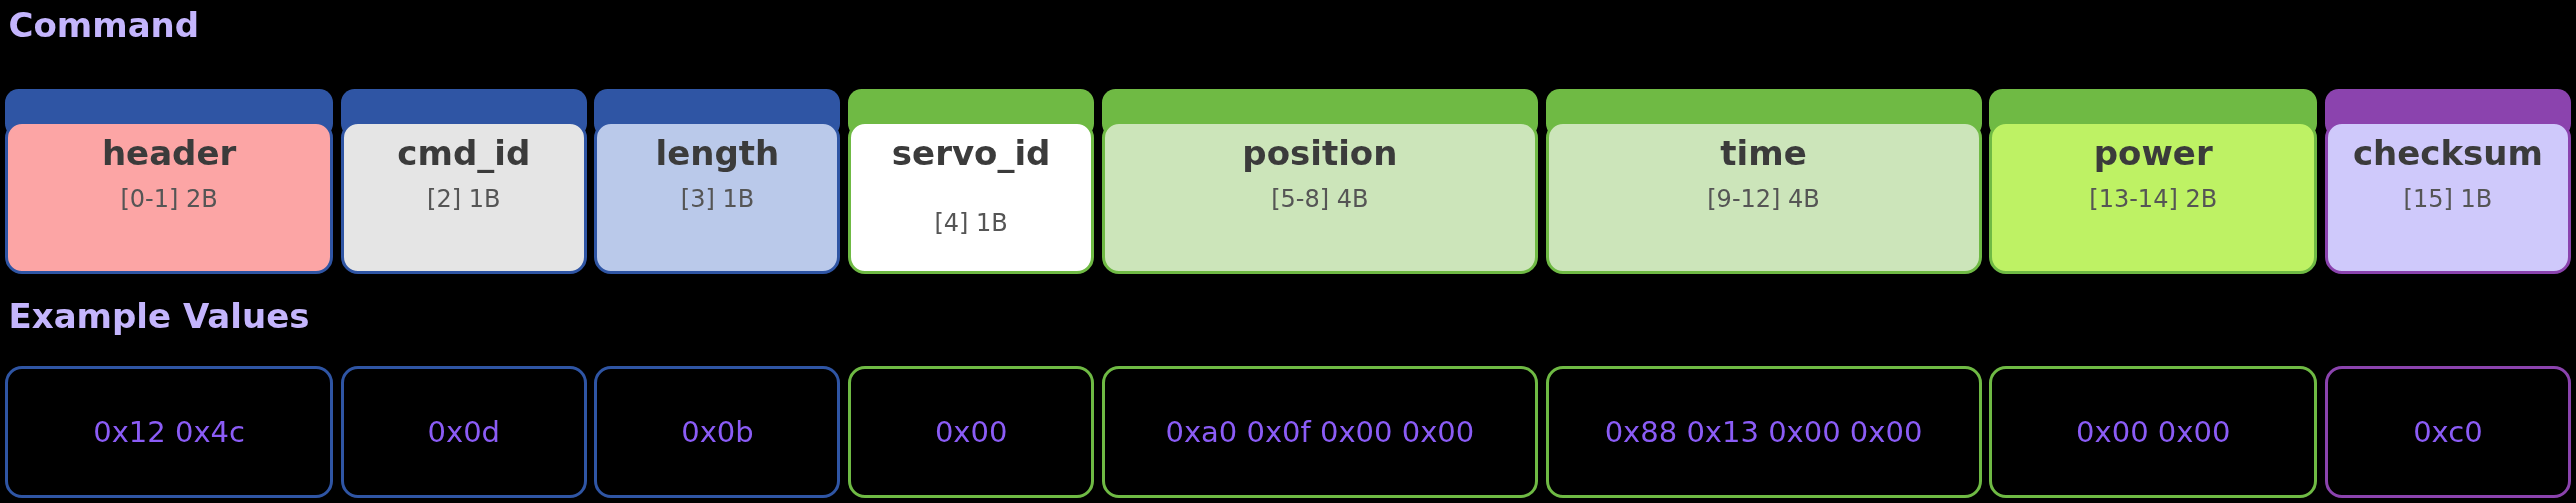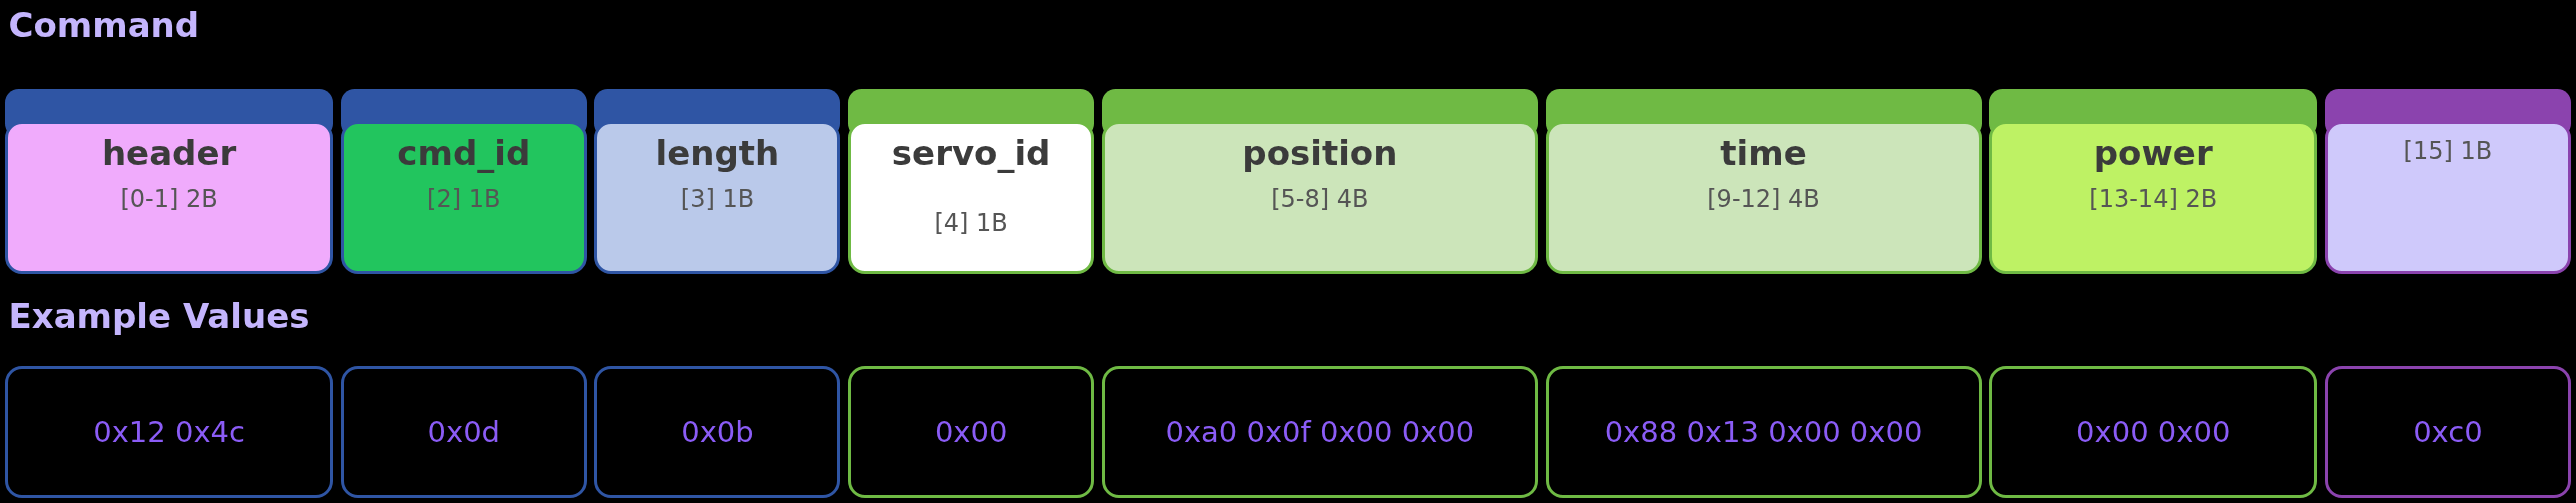--- a/index.html
+++ b/index.html
@@ -132,28 +132,28 @@
 </head>
 <body>
 
 <div class="page">
 
   <div class="section-title" id="command-title">Command</div>
 
   <div class="field-row" id="field-row">
       <div class="field-cell" style="width: 328px;">
         <div class="field-cap" style="background: rgb(47, 85, 164);"></div>
-        <div class="field-body" style="background: #f0abfc; border-color: rgb(47, 85, 164);">
+        <div class="field-body" style="background: #fca5a5; border-color: rgb(47, 85, 164);">
           <div class="field-name">header</div>
           <div class="field-range">[0-1] 2B</div>
         </div>
       </div>
       <div class="field-cell" style="width: 246px;">
         <div class="field-cap" style="background: rgb(47, 85, 164);"></div>
-        <div class="field-body" style="background: #22c55e; border-color: rgb(47, 85, 164);">
+        <div class="field-body" style="background: #e5e5e5; border-color: rgb(47, 85, 164);">
           <div class="field-name">cmd_id</div>
           <div class="field-range">[2] 1B</div>
         </div>
       </div>
       <div class="field-cell" style="width: 246px;">
         <div class="field-cap" style="background: rgb(47, 85, 164);"></div>
         <div class="field-body" style="background: rgb(186, 201, 234); border-color: rgb(47, 85, 164);">
           <div class="field-name">length</div>
           <div class="field-range">[3] 1B</div>
         </div>
@@ -182,20 +182,21 @@
       <div class="field-cell" style="width: 328px;">
         <div class="field-cap" style="background: rgb(111, 186, 68);"></div>
         <div class="field-body" style="background: #bef264; border-color: rgb(111, 186, 68);">
           <div class="field-name">power</div>
           <div class="field-range">[13-14] 2B</div>
         </div>
       </div>
       <div class="field-cell" style="width: 246px;">
         <div class="field-cap" style="background: rgb(139, 67, 174);"></div>
         <div class="field-body" style="background: rgb(207, 201, 251); border-color: rgb(139, 67, 174);">
+          <div class="field-name">checksum</div>
           <div class="field-range">[15] 1B</div>
         </div>
       </div>
     </div>
 
   <div class="section-title" id="example-title">Example Values</div>
 
   <div class="value-row" id="value-row">
       <div class="value-cell" style="width: 328px; border-color: rgb(47, 85, 164);">
         <div class="value-text">0x12 0x4c</div>

